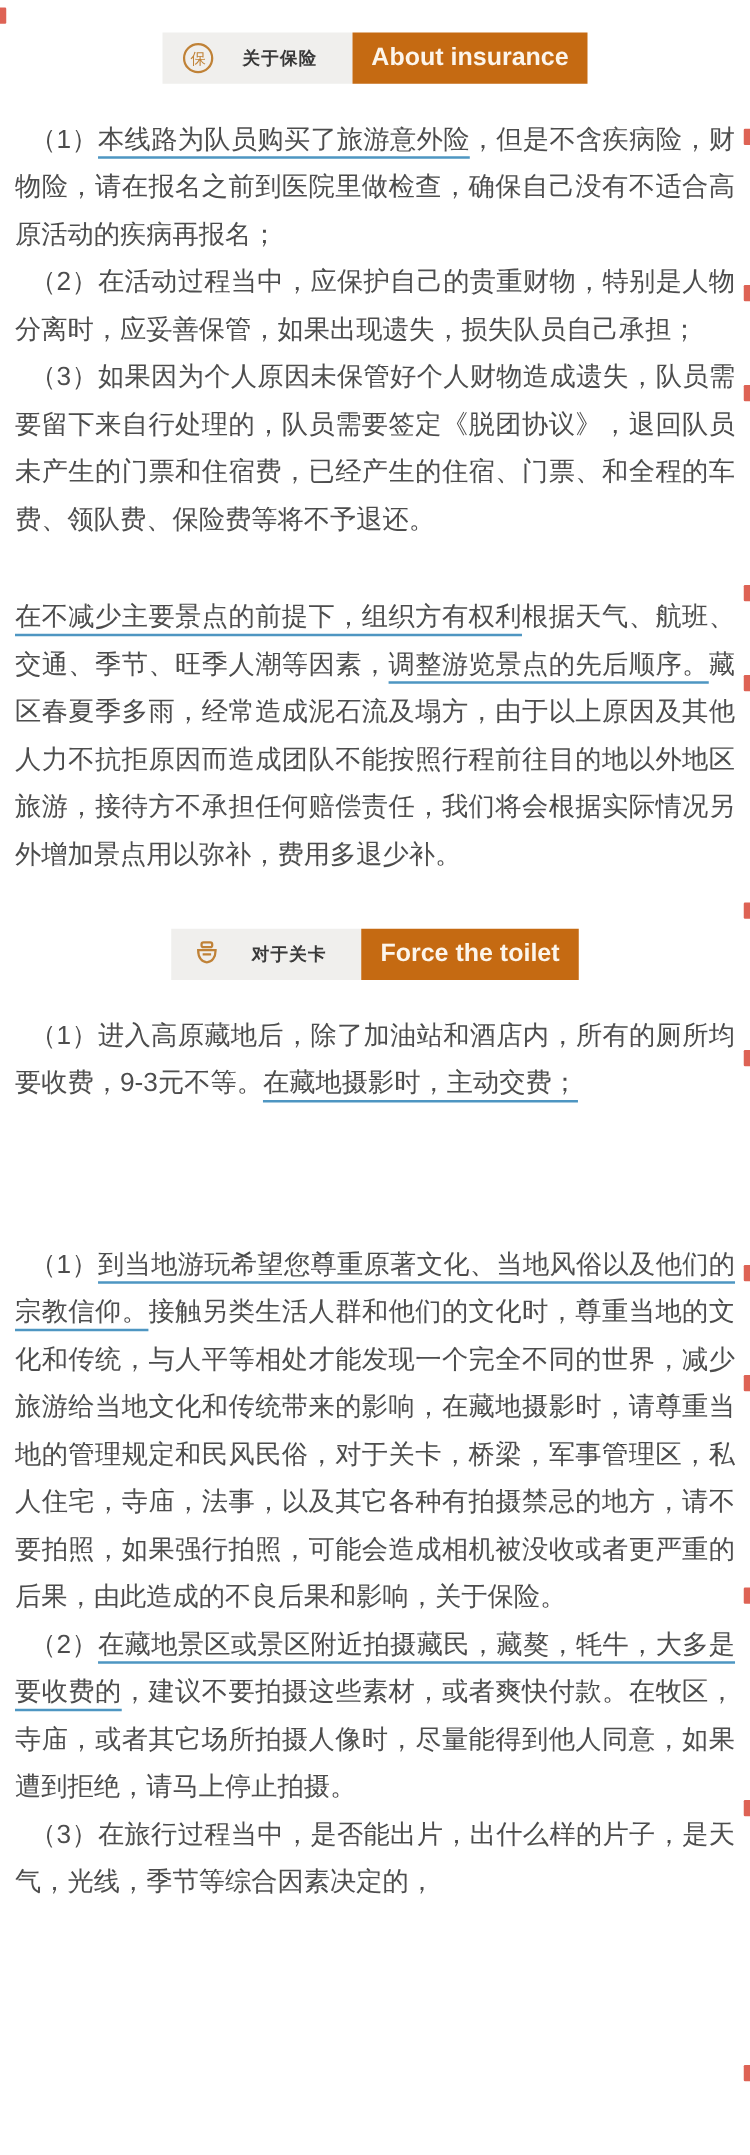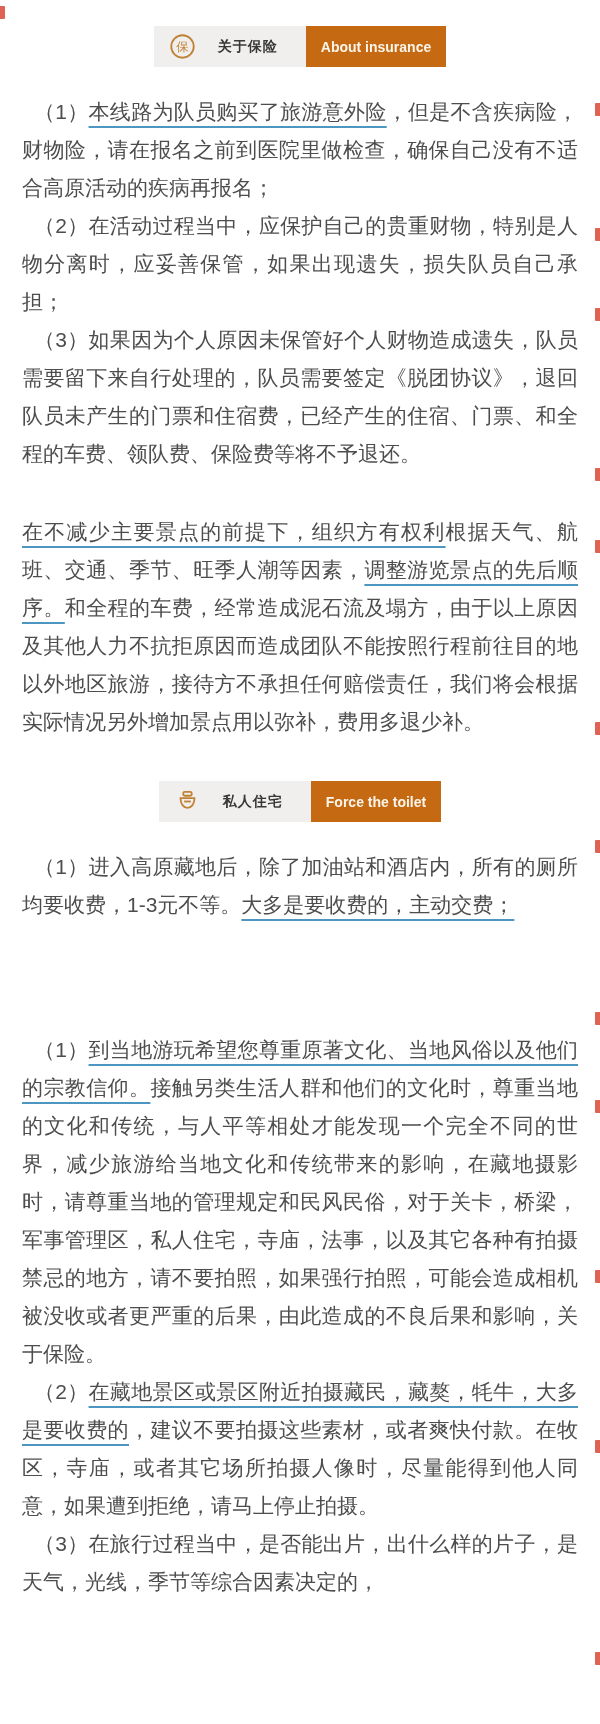--- a/index.html
+++ b/index.html
@@ -53,27 +53,27 @@
     font-size:14px;
     font-weight:700;
     letter-spacing:1px;
     color:var(--title-text);
     white-space:nowrap;
   }
   .badge{
     background:var(--accent-orange);
     color:var(--badge-text);
     display:flex;align-items:center;
-    font-size:14px;
+    font-size:20px;
     font-weight:700;
     padding:0 15px;
     white-space:nowrap;
   }
   .section-content{
-    margin:26px 22px 0;
+    margin:26px 12px 0;
   }
   .para{
     margin:0;
     font-size:21px;
     line-height:38px;
     text-align:justify;
     color:var(--body-text);
   }
   .para.indented{text-indent:12px;}
   .u{
@@ -112,40 +112,40 @@
     </div>
     <div class="section-content">
           <p class="para indented"><span>（1）</span><span class="u">本线路为队员购买了旅游意外险</span><span>，但是不含疾病险，财物险，请在报名之前到医院里做检查，确保自己没有不适合高原活动的疾病再报名；</span></p>
           <p class="para indented"><span>（2）在活动过程当中，应保护自己的贵重财物，特别是人物分离时，应妥善保管，如果出现遗失，损失队员自己承担；</span></p>
           <p class="para indented"><span>（3）如果因为个人原因未保管好个人财物造成遗失，队员需要留下来自行处理的，队员需要签定《脱团协议》，退回队员未产生的门票和住宿费，已经产生的住宿、门票、和全程的车费、领队费、保险费等将不予退还。</span></p>
         </div>
   </section>
 
   <section class="section">
     <div class="section-content">
-          <p class="para"><span class="u">在不减少主要景点的前提下，组织方有权利</span><span>根据天气、航班、交通、季节、旺季人潮等因素，</span><span class="u">调整游览景点的先后顺序。</span><span>和全程的车费，经常造成泥石流及塌方，由于以上原因及其他人力不抗拒原因而造成团队不能按照行程前往目的地以外地区旅游，接待方不承担任何赔偿责任，我们将会根据实际情况另外增加景点用以弥补，费用多退少补。</span></p>
+          <p class="para"><span class="u">在不减少主要景点的前提下，组织方有权利</span><span>根据天气、航班、交通、季节、旺季人潮等因素，</span><span class="u">调整游览景点的先后顺序。</span><span>藏区春夏季多雨，经常造成泥石流及塌方，由于以上原因及其他人力不抗拒原因而造成团队不能按照行程前往目的地以外地区旅游，接待方不承担任何赔偿责任，我们将会根据实际情况另外增加景点用以弥补，费用多退少补。</span></p>
         </div>
   </section>
 
   <section class="section">
     <div class="section-header">
       <div class="header-left">
         <span class="icon">
               <svg viewBox="0 0 24 24" fill="none" stroke="currentColor" stroke-width="1.6">
                 <rect x="8.2" y="3.5" width="7.6" height="3.4" rx="1.4"></rect>
                 <path d="M5.8 9 h12.4 c0 5.2 -2.6 8.6 -6.2 8.6 s-6.2 -3.4 -6.2 -8.6 z"></path>
                 <line x1="9" y1="12" x2="15" y2="12"></line>
               </svg>
             </span>
-        <span class="title">私人住宅</span>
+        <span class="title">对于关卡</span>
       </div>
       <div class="badge">Force the toilet</div>
     </div>
     <div class="section-content">
-          <p class="para indented"><span>（1）进入高原藏地后，除了加油站和酒店内，所有的厕所均要收费，1-3元不等。</span><span class="u">大多是要收费的，主动交费；</span></p>
+          <p class="para indented"><span>（1）进入高原藏地后，除了加油站和酒店内，所有的厕所均要收费，9-3元不等。</span><span class="u">在藏地摄影时，主动交费；</span></p>
         </div>
   </section>
 
   <section class="section">
     <div class="section-header">
     </div>
     <div class="section-content">
           <p class="para indented"><span>（1）</span><span class="u">到当地游玩希望您尊重原著文化、当地风俗以及他们的宗教信仰。</span><span>接触另类生活人群和他们的文化时，尊重当地的文化和传统，与人平等相处才能发现一个完全不同的世界，减少旅游给当地文化和传统带来的影响，在藏地摄影时，请尊重当地的管理规定和民风民俗，对于关卡，桥梁，军事管理区，私人住宅，寺庙，法事，以及其它各种有拍摄禁忌的地方，请不要拍照，如果强行拍照，可能会造成相机被没收或者更严重的后果，由此造成的不良后果和影响，关于保险。</span></p>
           <p class="para indented"><span>（2）</span><span class="u">在藏地景区或景区附近拍摄藏民，藏獒，牦牛，大多是要收费的</span><span>，建议不要拍摄这些素材，或者爽快付款。在牧区，寺庙，或者其它场所拍摄人像时，尽量能得到他人同意，如果遭到拒绝，请马上停止拍摄。</span></p>
           <p class="para indented"><span>（3）在旅行过程当中，是否能出片，出什么样的片子，是天气，光线，季节等综合因素决定的，</span></p>

